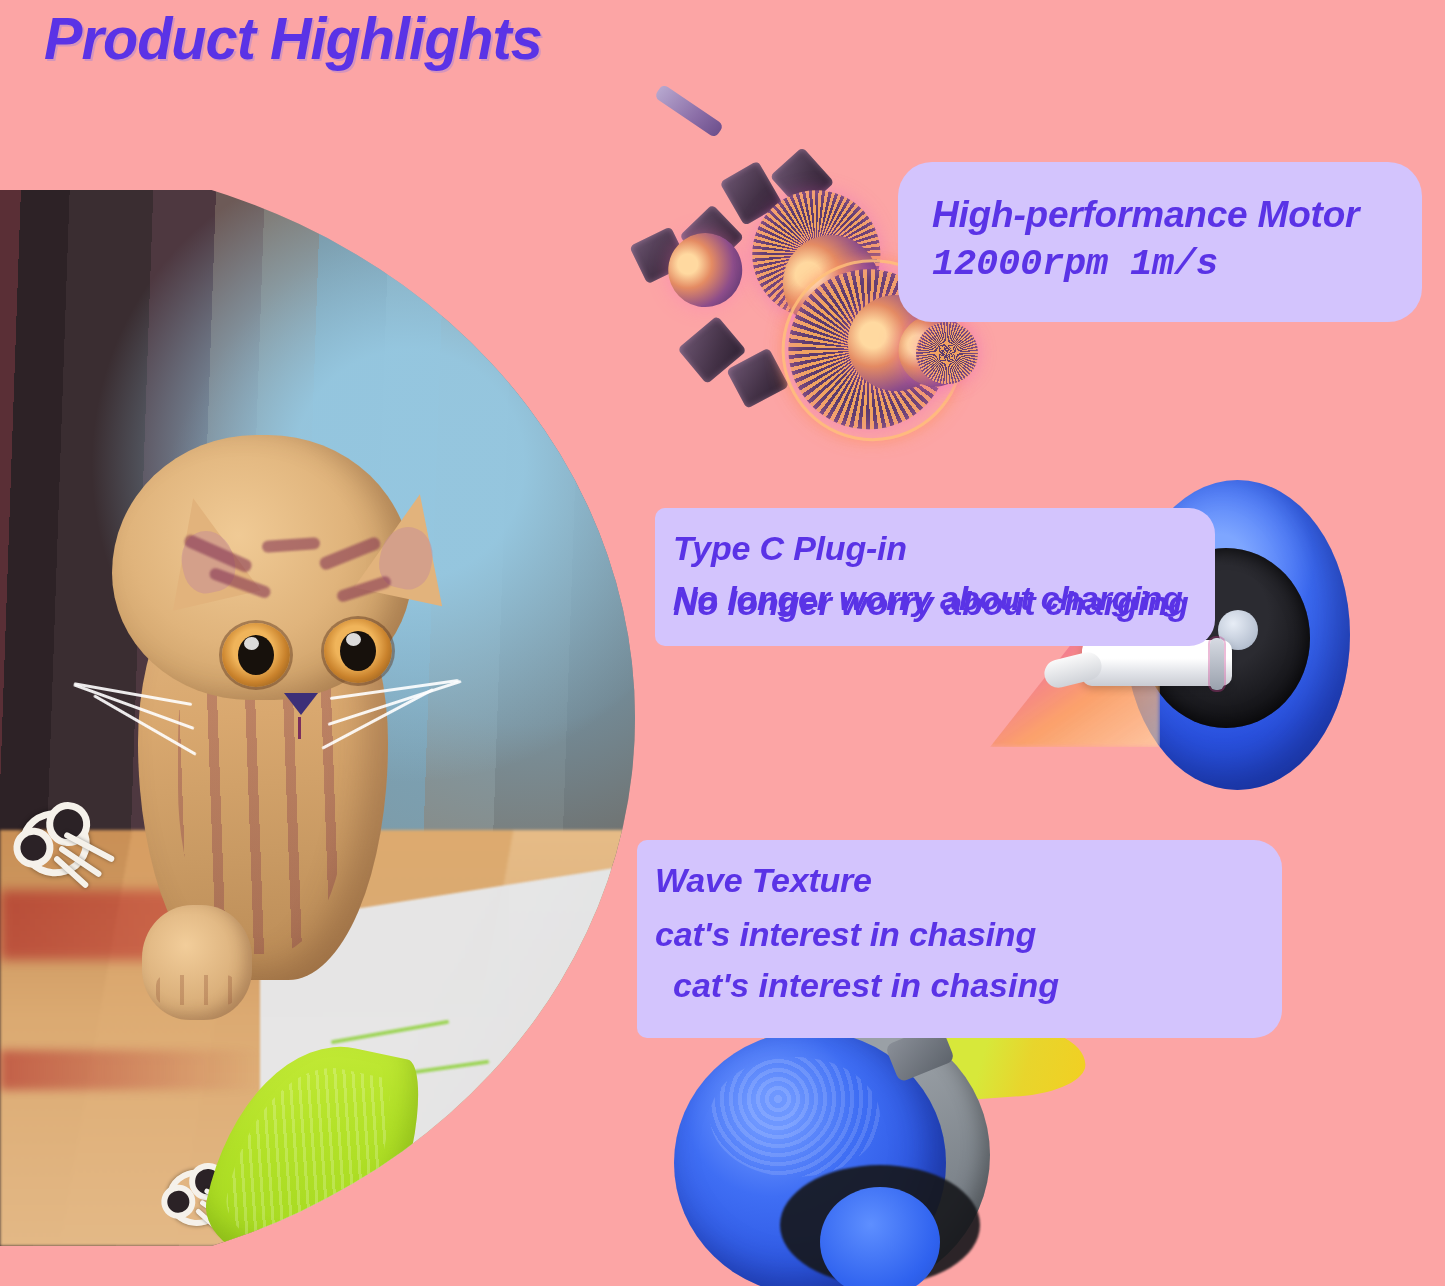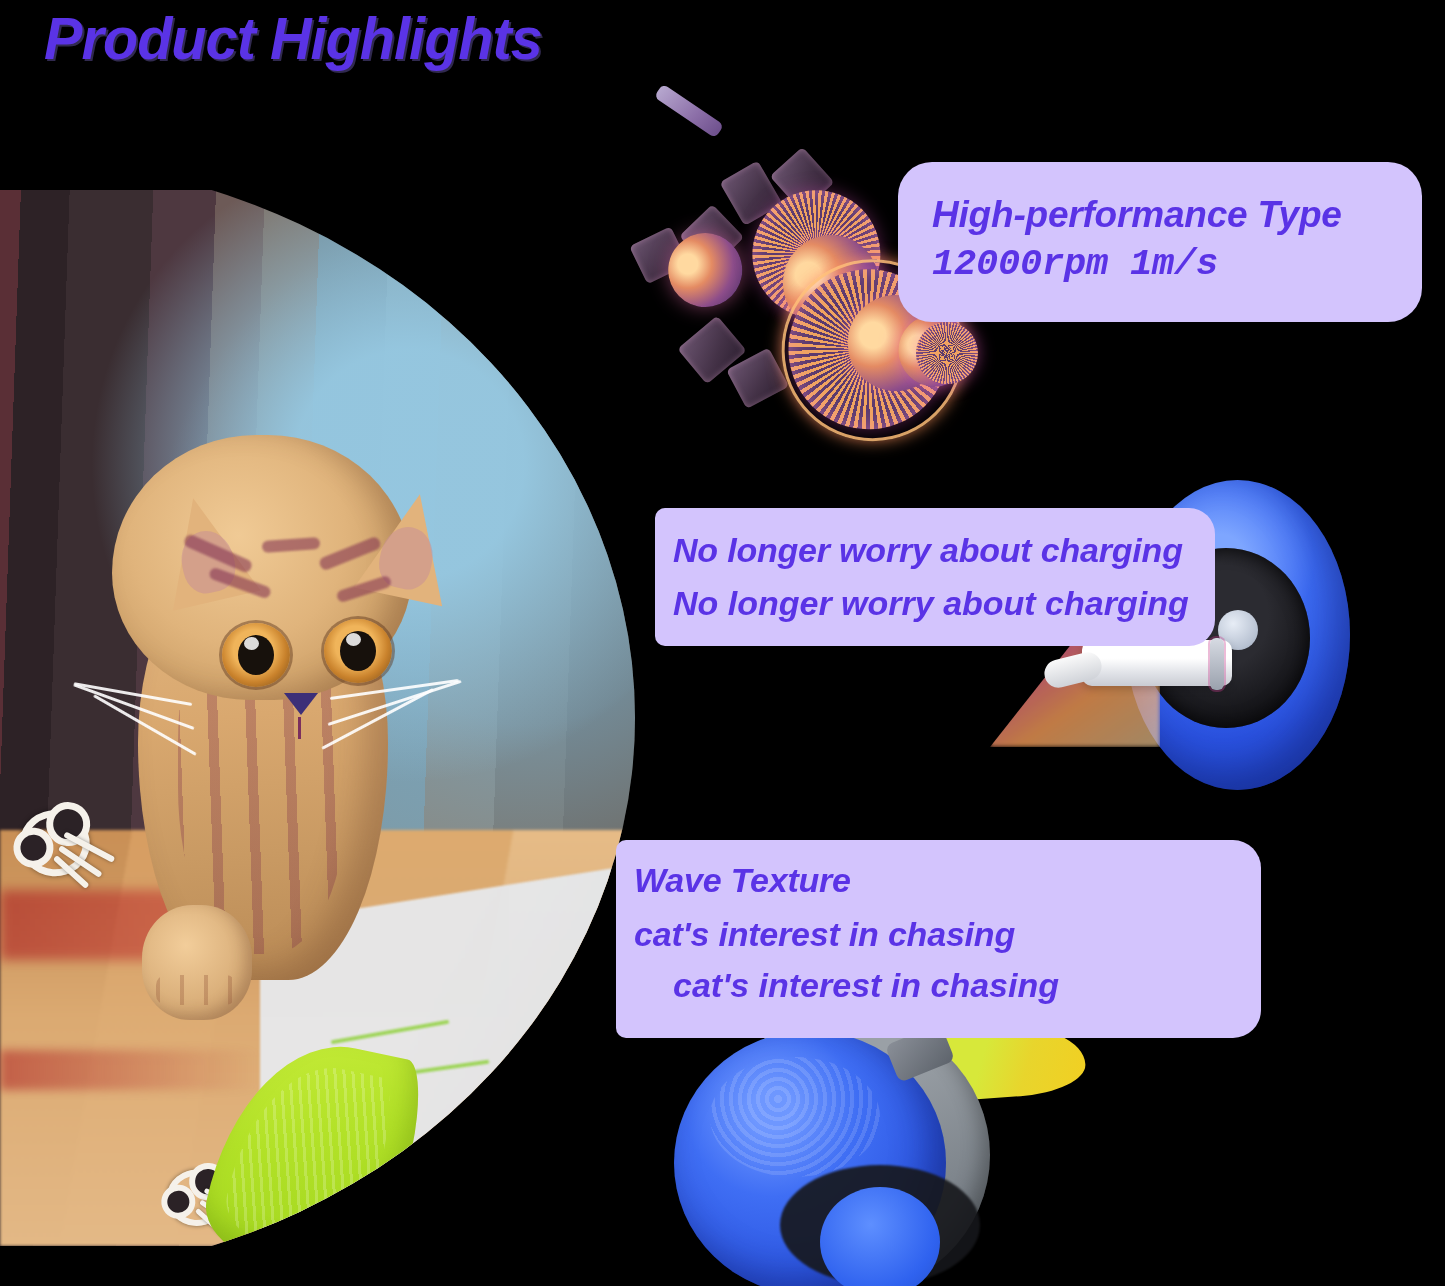--- a/index.html
+++ b/index.html
@@ -3,21 +3,21 @@
 <meta charset="utf-8">
 <style>
   html,body{margin:0;padding:0;}
   body{
     width:1445px;height:1286px;
     background:#fffef8;
     font-family:"Liberation Sans", sans-serif;
     overflow:hidden;
     position:relative;
   }
-  .stage{position:absolute;inset:0;background:#000000;}
+  .stage{position:absolute;inset:0;background:#fca5a5;}
 
   
   .title{
     position:absolute;left:44px;top:4px;
     font-family:"Liberation Sans", sans-serif;
     font-size:60px;font-weight:bold;font-style:italic;
     letter-spacing:-1px;
     color:#5a33e6;
     transform:scaleX(0.96);
     transform-origin:left top;
@@ -329,21 +329,21 @@
 
   #callout-typec{
     left:655px;top:508px;width:560px;height:138px;
     padding:16px 0 0 18px;box-sizing:border-box;border-radius:10px 26px 26px 10px;
     z-index:4;
   }
   #callout-typec .l1{font-size:34px;line-height:48px;}
   #callout-typec .l2{font-size:34px;line-height:52px;}
 
   #callout-wave{
-    left:616px;top:840px;width:645px;height:198px;
+    left:637px;top:840px;width:645px;height:198px;
     padding:14px 0 0 18px;box-sizing:border-box;border-radius:10px 28px 28px 10px;
     z-index:4;
   }
   #callout-wave .l1{font-size:34px;line-height:52px;}
   #callout-wave .l2,#callout-wave .l3{font-size:34px;line-height:56px;}
 
   
   .float-text{
     position:absolute;color:#5a33e6;font-weight:bold;font-style:italic;
     font-size:34px;white-space:nowrap;z-index:7;pointer-events:none;
@@ -446,25 +446,26 @@
   <div class="wball">
     <div class="wb-feather"></div>
     <div class="wb-ring"></div>
     <div class="wb-sphere"></div>
     <div class="wb-dark"></div>
     <div class="wb-face"></div>
     <div class="wb-clip"></div>
   </div>
 
   <div class="callout rounded" id="callout-motor">
-    <div class="line l1">High-performance Type</div>
+    <div class="line l1">High-performance Motor</div>
     <div class="line l2">12000rpm    1m/s</div>
   </div>
 
   <div class="callout" id="callout-typec">
+    <div class="line l1">Type C Plug-in</div>
     <div class="line l2">No longer worry about charging</div>
   </div>
 
   <div class="callout" id="callout-wave">
     <div class="line l1">Wave Texture</div>
     <div class="line l3">cat's interest in chasing</div>
   </div>
 
   <div class="float-text" style="left:673px;top:584px;">No longer worry about charging</div>
 

